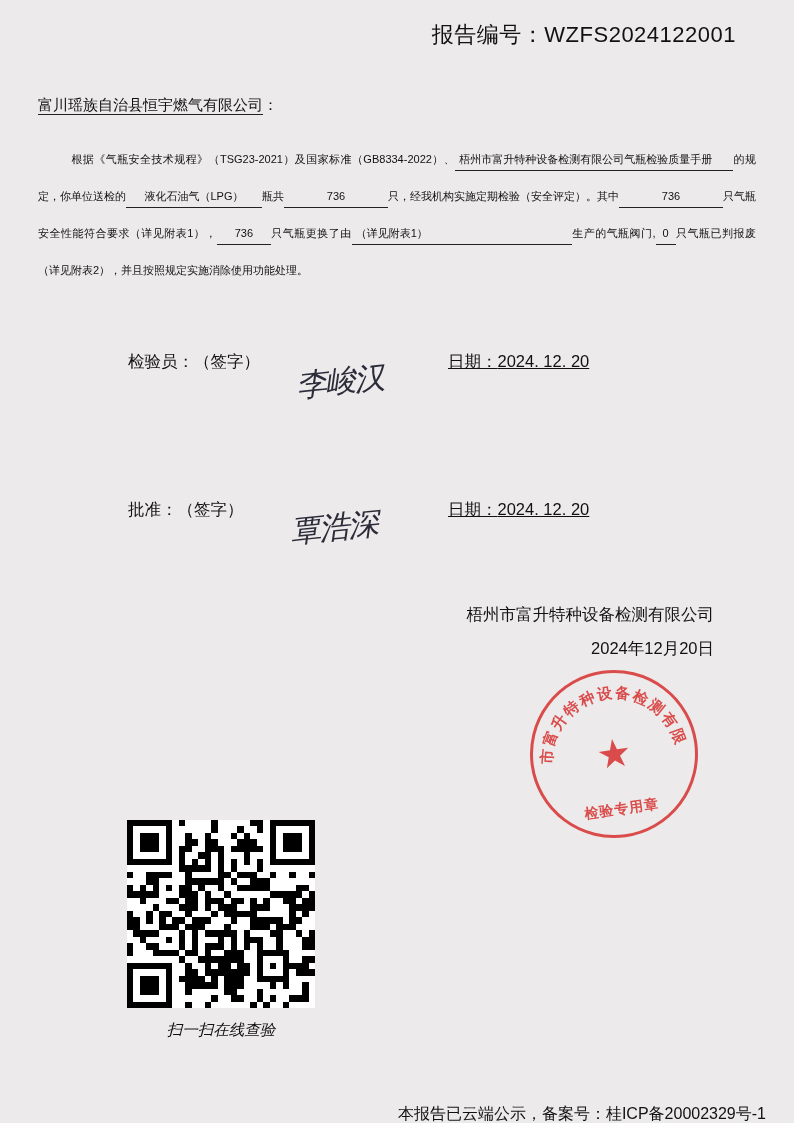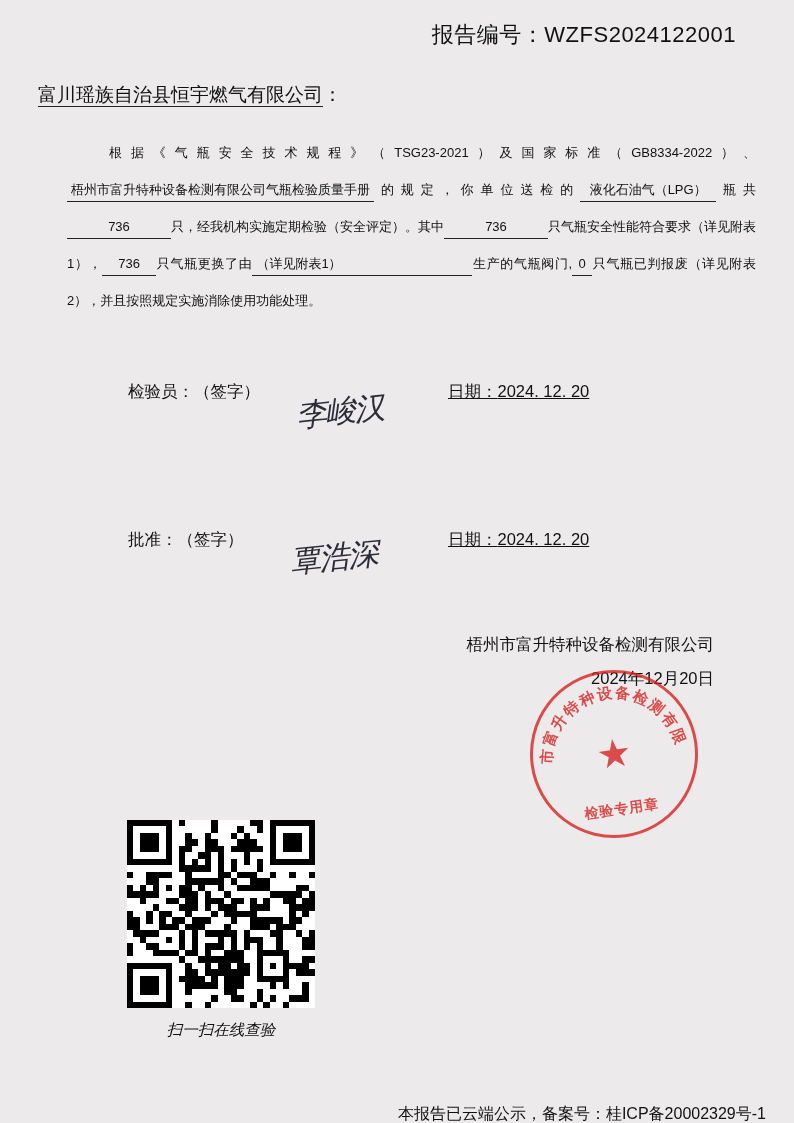--- a/index.html
+++ b/index.html
@@ -32,35 +32,34 @@
   }
   .report-no {
     text-align: right;
     font-size: 22px;
     margin-top: 20px;
     padding-right: 20px;
     letter-spacing: 0.5px;
     font-family: "Liberation Sans", "DejaVu Sans", sans-serif;
   }
   .addressee {
-    margin-top: 32px;
-    font-size: 19px;
+    margin-top: 46px;
+    font-size: 15px;
     font-family: "Liberation Sans", "DejaVu Sans", sans-serif;
   }
   .addressee .ul {
     border-bottom: 1px solid #222;
     padding-bottom: 1px;
   }
   .body-text {
     margin-top: 26px;
-    font-size: 13px;
+    font-size: 11px;
     line-height: 37px;
     text-align: justify;
     font-family: "Liberation Sans", "DejaVu Sans", sans-serif;
-    margin-left: 29px;
   }
   .indent {
     display: inline-block;
     width: 33px;
   }
   .fill {
     display: inline-block;
     border-bottom: 1px solid #222;
     text-align: center;
     padding: 0 4px;

